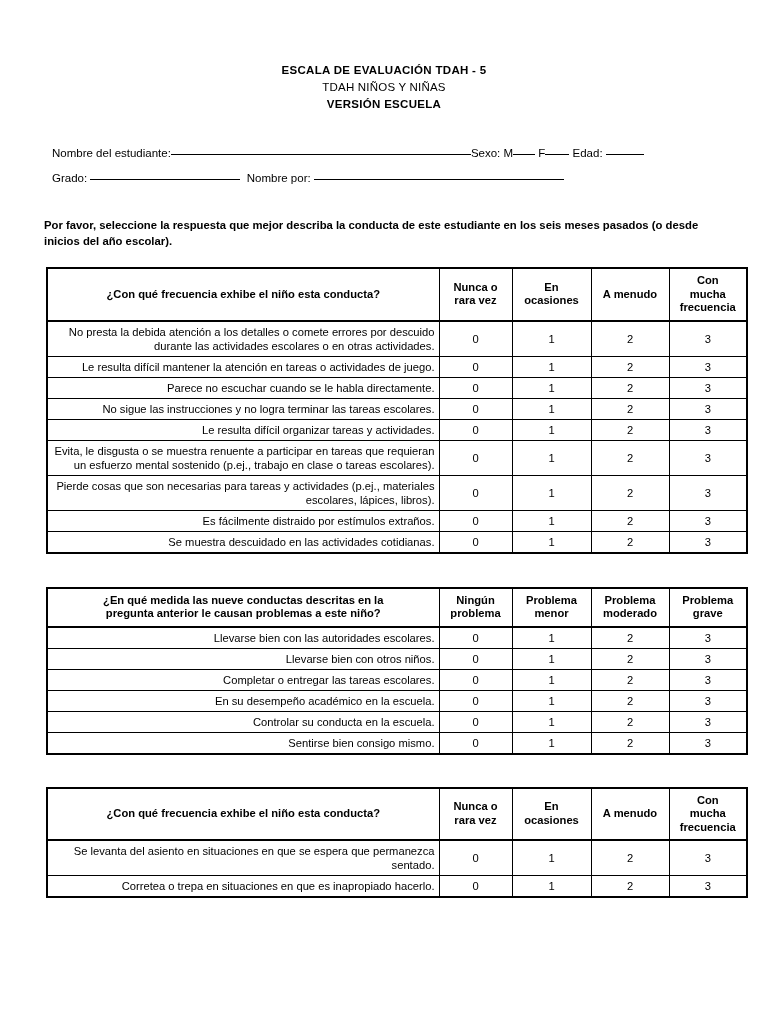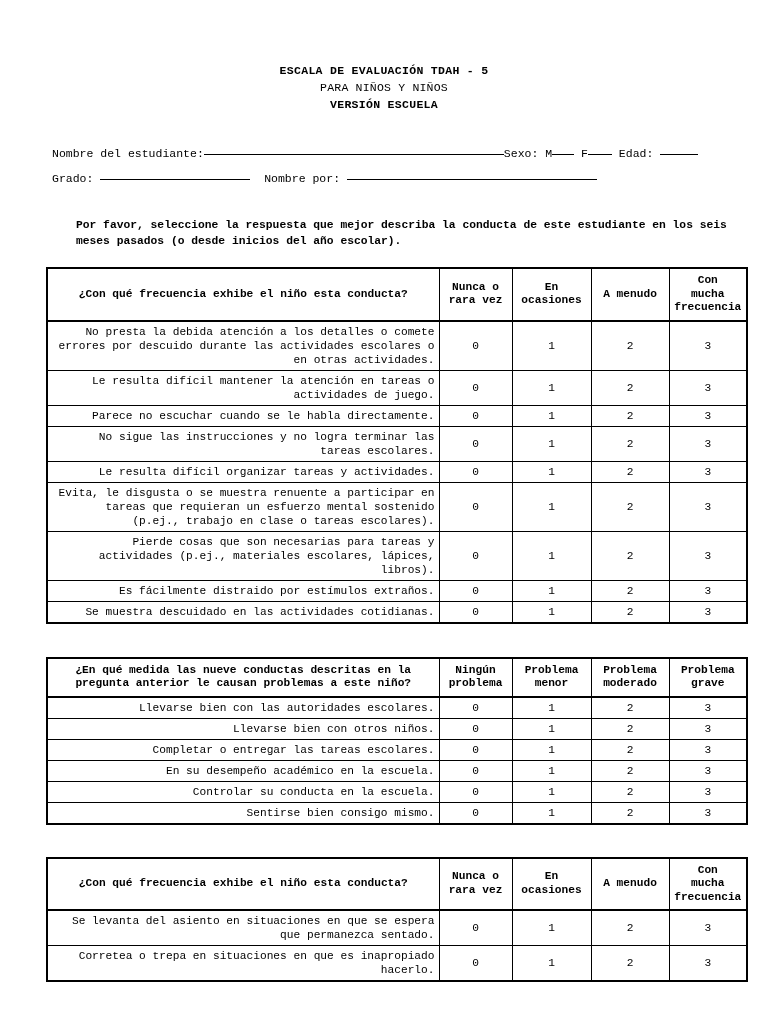--- a/index.html
+++ b/index.html
@@ -14,21 +14,20 @@
     color: #000000;
     -webkit-font-smoothing: antialiased;
   }
   .page {
     position: relative;
     width: 768px;
     height: 1024px;
     box-sizing: border-box;
     padding: 0;
     background: #fff;
-    font-family: Liberation Mono, monospace;
   }
 
   
   .title-block {
     padding-top: 62px;
     text-align: center;
   }
   .title-line1 {
     font-size: 11.5px;
     font-weight: bold;
@@ -69,21 +68,21 @@
   .r-name   { width: 300px; }
   .r-m      { width: 22px; }
   .r-f      { width: 24px; }
   .r-edad   { width: 38px; }
   .r-grado  { width: 150px; }
   .r-llenado{ width: 250px; }
 
   
   .instructions {
     margin-top: 26px;
-    padding-left: 76px;
+    padding-left: 44px;
     padding-right: 34px;
     font-size: 11.3px;
     font-weight: bold;
     line-height: 16px;
   }
 
   
   .scale-table {
     margin-left: 46px;
     margin-right: 22px;
@@ -129,21 +128,21 @@
   .table-gap-2 { height: 32px; }
   .tbl-wrap-1 { margin-top: 18px; }
 </style>
 </head>
 <body>
 
 <div class="page">
 
   <div class="title-block">
     <div class="title-line1">ESCALA DE EVALUACIÓN TDAH - 5</div>
-    <div class="title-line2">PARA NIÑOS Y NIÑOS</div>
+    <div class="title-line2">TDAH NIÑOS Y NIÑAS</div>
     <div class="title-line3">VERSIÓN ESCUELA</div>
   </div>
 
   <div class="fields">
     <div class="field-row"><span class="fld-label">Nombre del estudiante:</span><span class="rule r-name"></span><span class="fld-label">Sexo: M</span><span class="rule r-m"></span>&nbsp;<span class="fld-label">F</span><span class="rule r-f"></span>&nbsp;<span class="fld-label">Edad:</span>&nbsp;<span class="rule r-edad"></span></div>
 
     <div class="field-row"><span class="fld-label">Grado:</span>&nbsp;<span class="rule r-grado"></span>&nbsp;&nbsp;<span class="fld-label">Nombre por:</span>&nbsp;<span class="rule r-llenado"></span></div>
   </div>
 
   <div class="instructions">Por favor, seleccione la respuesta que mejor describa la conducta de este estudiante en los seis meses pasados (o desde inicios del año escolar).</div>

